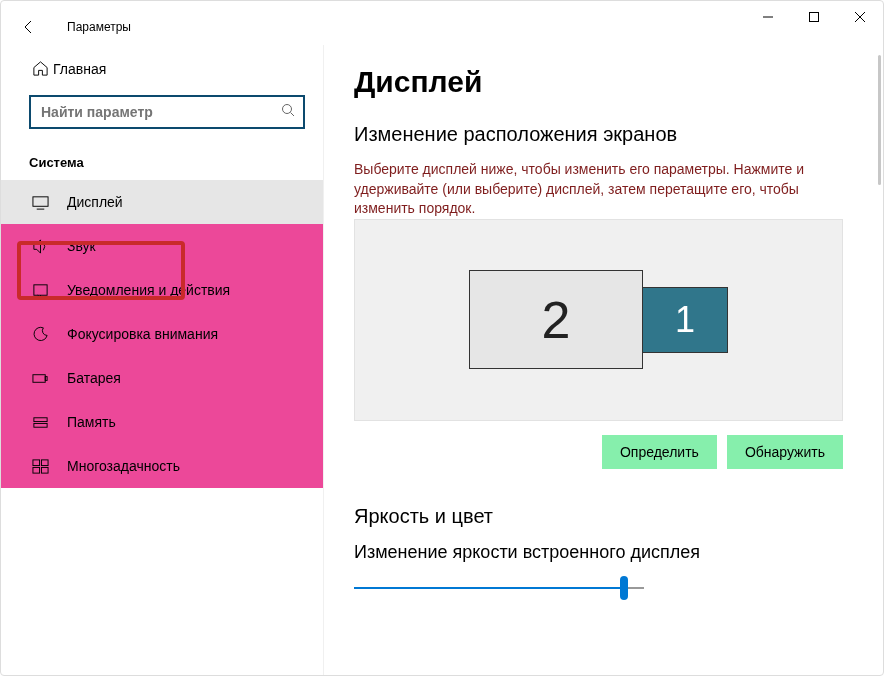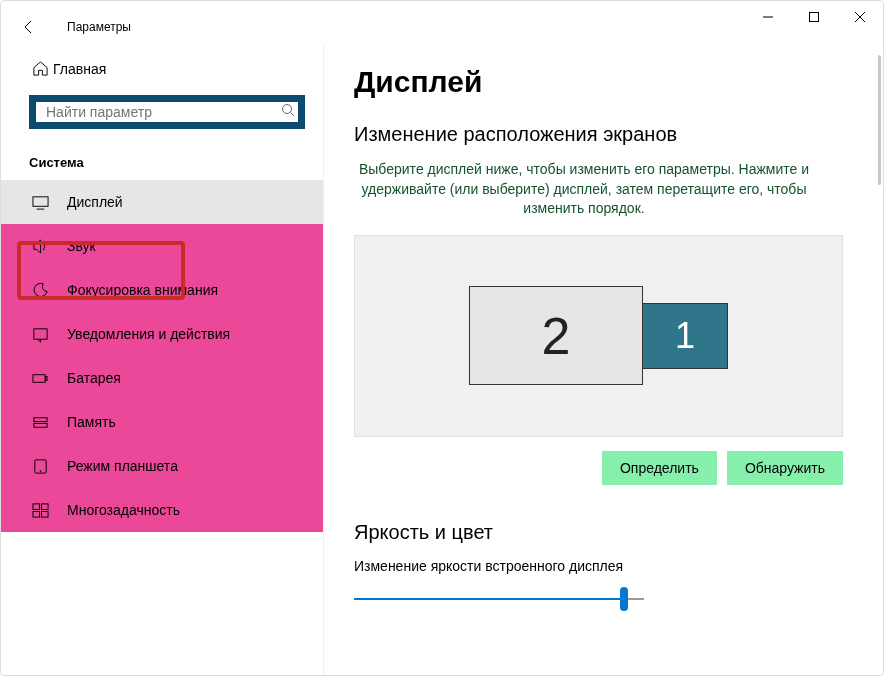--- a/index.html
+++ b/index.html
@@ -59,26 +59,27 @@
     gap: 4px;
     font-size: 14px;
     cursor: pointer;
   }
   .search-wrap {
     margin: 10px 18px 4px 28px;
   }
   .search {
     width: 100%;
     height: 34px;
-    border: 7px solid #0c4a6e;
+    border: 2px solid #0c4a6e;
     background: #fff;
     padding: 0 36px 0 10px;
     font-size: 14px;
     outline: none;
     font-family: inherit;
+    font-weight: bold;
   }
   .search-row { position: relative; }
   .search-icon {
     position: absolute;
     right: 10px; top: 50%;
     transform: translateY(-50%);
     color: #666;
     pointer-events: none;
   }
   .sidebar-group {
@@ -125,25 +126,23 @@
     font-weight: 600;
     margin-bottom: 24px;
   }
   .section-title {
     font-size: 20px;
     font-weight: 400;
     margin-bottom: 14px;
   }
   .hint {
     font-size: 14px;
-    color: #14532d;
+    color: #7f1d1d;
     line-height: 1.4;
-    margin-bottom: 16px;
     max-width: 460px;
-    text-align: center;
   }
   .monitor-area {
     background: #f0f0f0;
     border: 1px solid #e2e2e2;
     height: 202px;
     display: flex;
     align-items: center;
     justify-content: center;
     gap: 0;
     margin-bottom: 14px;
@@ -170,21 +169,21 @@
   .btn {
     background: #86efac;
     border: none;
     padding: 9px 18px;
     font-size: 14px;
     cursor: pointer;
     font-family: inherit;
     min-width: 100px;
   }
   .sub-label {
-    font-size: 14px;
+    font-size: 18px;
     margin-bottom: 14px;
     color: #000;
   }
   .slider-wrap {
     position: relative;
     width: 290px;
     height: 22px;
     margin-bottom: 24px;
   }
   .slider-track {
@@ -293,36 +292,36 @@
             <path d="M2 6 L5 6 L9 2 L9 16 L5 12 L2 12 Z"></path>
             <path d="M12 5 Q15 9 12 13"></path>
           </svg>
       </span>
       <span>Звук</span>
     </div>
 
     <div class="nav-item">
       <span class="nav-icon">
         <svg viewBox="0 0 18 18">
-            <path d="M12 2 A7 7 0 1 0 16 10 A5 5 0 0 1 12 2 Z"></path>
-          </svg>
-      </span>
-      <span>Фокусировка внимания</span>
-    </div>
-
-    <div class="nav-item">
-      <span class="nav-icon">
-        <svg viewBox="0 0 18 18">
             <rect x="2" y="3" width="14" height="11"></rect>
             <path d="M6 14 L9 17 L9 14"></path>
           </svg>
       </span>
       <span>Уведомления и действия</span>
     </div>
 
+    <div class="nav-item">
+      <span class="nav-icon">
+        <svg viewBox="0 0 18 18">
+            <path d="M12 2 A7 7 0 1 0 16 10 A5 5 0 0 1 12 2 Z"></path>
+          </svg>
+      </span>
+      <span>Фокусировка внимания</span>
+    </div>
+
 
     <div class="nav-item">
       <span class="nav-icon">
         <svg viewBox="0 0 18 18">
             <rect x="1" y="5" width="13" height="8"></rect>
             <rect x="14" y="7" width="2" height="4"></rect>
           </svg>
       </span>
       <span>Батарея</span>
     </div>
@@ -330,29 +329,20 @@
     <div class="nav-item">
       <span class="nav-icon">
         <svg viewBox="0 0 18 18">
             <rect x="2" y="4" width="14" height="4"></rect>
             <rect x="2" y="10" width="14" height="4"></rect>
           </svg>
       </span>
       <span>Память</span>
     </div>
 
-    <div class="nav-item">
-      <span class="nav-icon">
-        <svg viewBox="0 0 18 18">
-            <rect x="3" y="2" width="12" height="14" rx="1"></rect>
-            <circle cx="9" cy="14" r="0.5" fill="#000"></circle>
-          </svg>
-      </span>
-      <span>Режим планшета</span>
-    </div>
 
     <div class="nav-item">
       <span class="nav-icon">
         <svg viewBox="0 0 18 18">
             <rect x="1" y="2" width="7" height="6"></rect>
             <rect x="10" y="2" width="7" height="6"></rect>
             <rect x="1" y="10" width="7" height="6"></rect>
             <rect x="10" y="10" width="7" height="6"></rect>
           </svg>
       </span>

